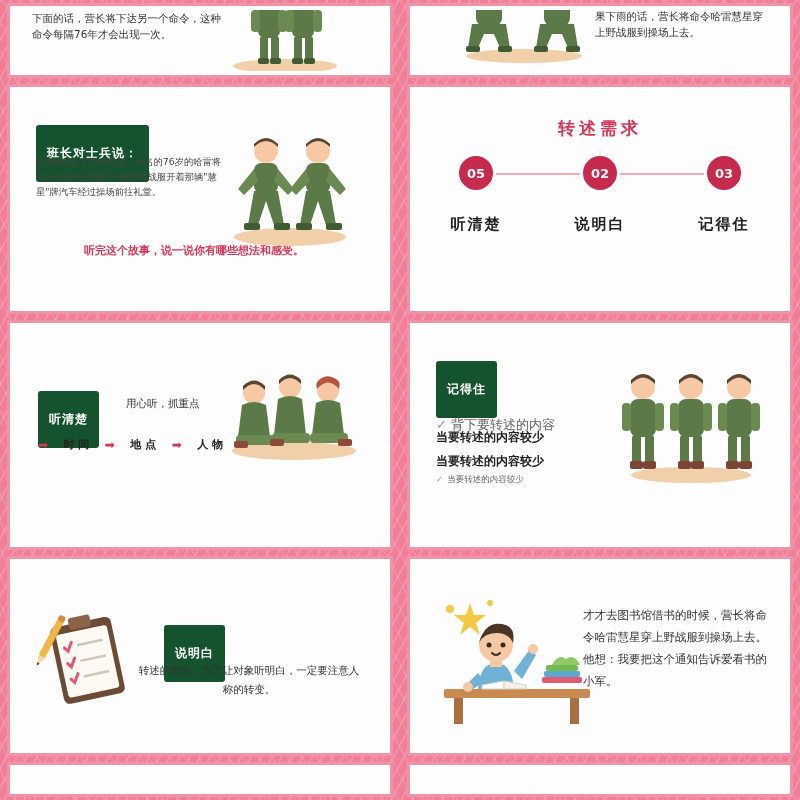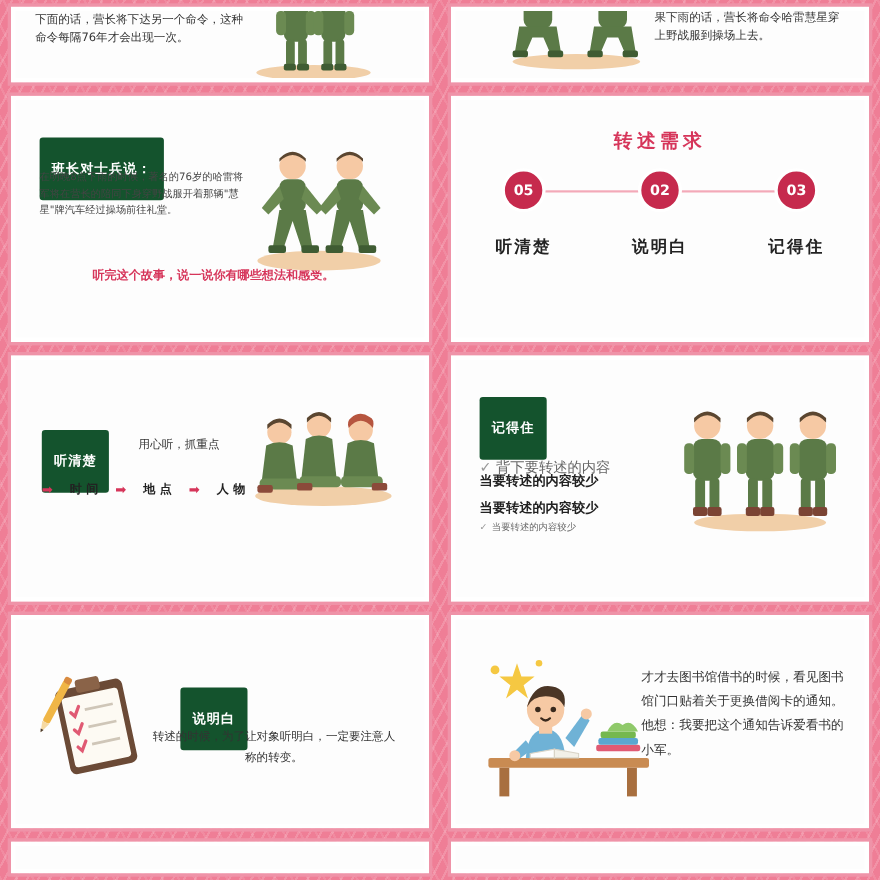--- a/index.html
+++ b/index.html
@@ -368,21 +368,21 @@
             </g>
           </svg>
         </div>
       </div>
     </div>
   </div>
 
   <div class="cellwrap">
     <div class="slide">
       <div class="slide-inner s8">
-        <div class="para cn">才才去图书馆借书的时候，看见图书馆门口贴着关于更换借阅卡的通知。他想：我要把这个通知告诉爱看书的小军。</div>
+        <div class="para cn">才才去图书馆借书的时候，营长将命令哈雷慧星穿上野战服到操场上去。他想：我要把这个通知告诉爱看书的小军。</div>
         <div class="fig">
           <svg viewBox="0 0 175 135" width="175" height="135">
             <g fill="#f5c842">
               <polygon points="40,10 44,22 56,22 46,30 50,42 40,34 30,42 34,30 24,22 36,22"></polygon>
               <circle cx="20" cy="16" r="4"></circle>
               <circle cx="60" cy="10" r="3"></circle>
             </g>
 
             <rect x="14" y="96" width="146" height="9" rx="2" fill="#c98b52"></rect>
             <rect x="24" y="105" width="9" height="26" fill="#a86f3f"></rect>

